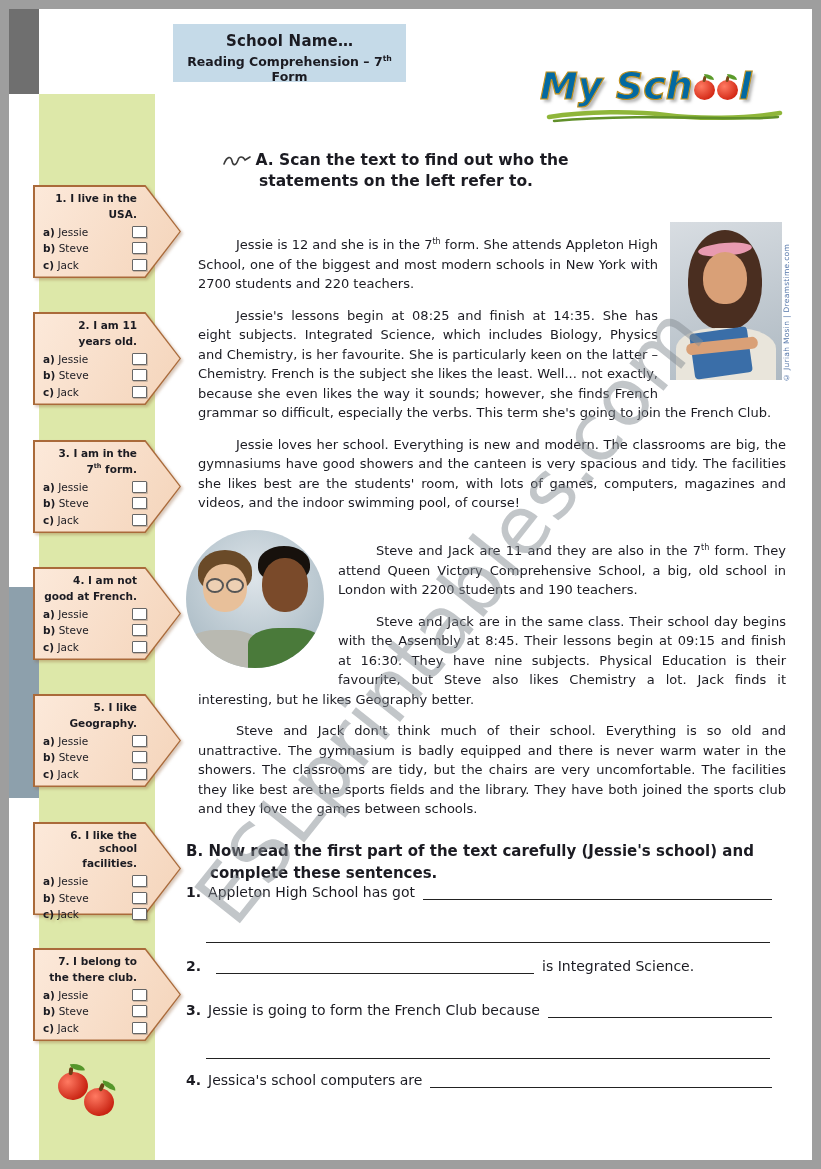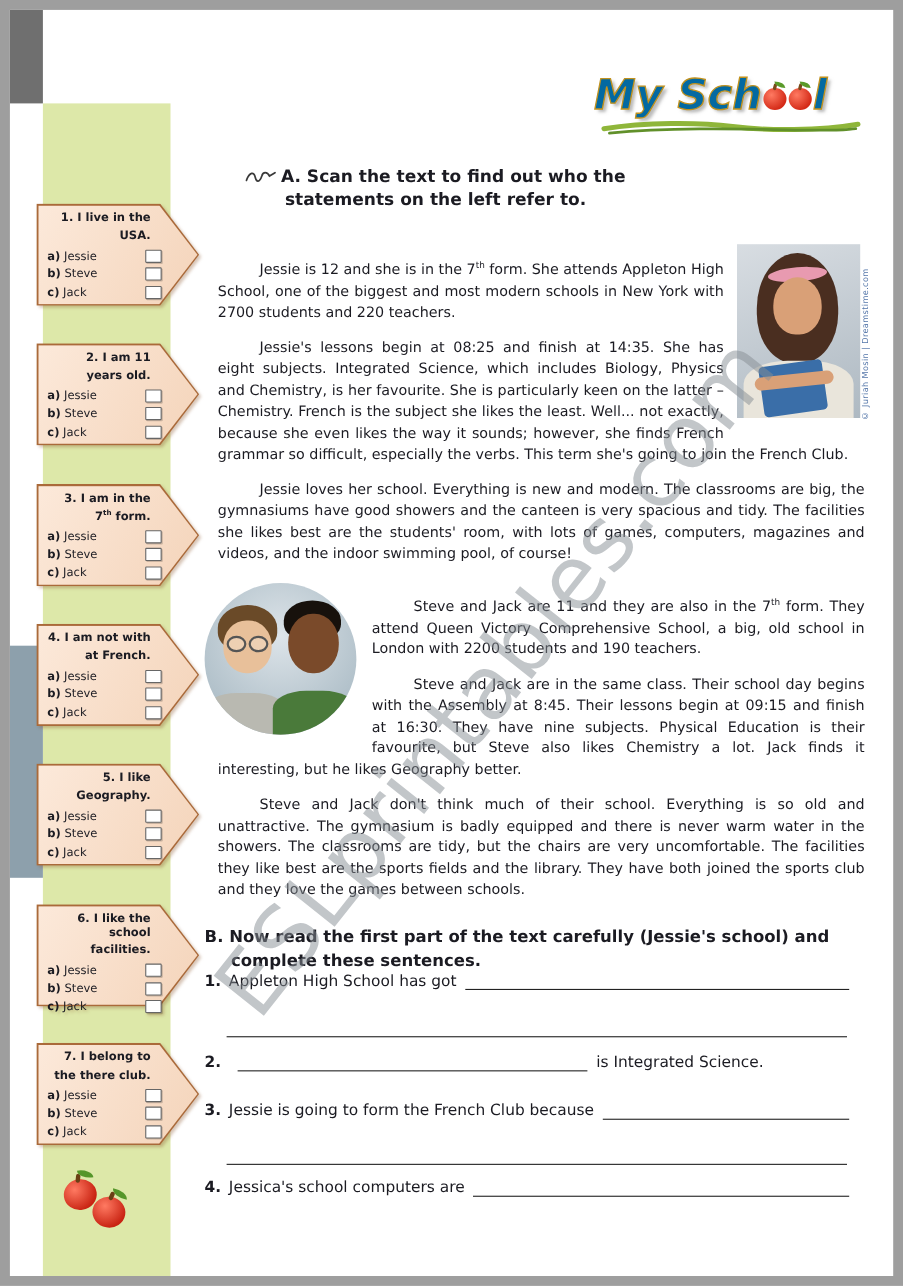--- a/index.html
+++ b/index.html
@@ -95,20 +95,24 @@
 </style>
 </head>
 <body>
 
 <div class="page">
 
   <div class="dark-block"></div>
   <div class="green-stripe"></div>
   <div class="steel-bar"></div>
 
+  <div class="header-box">
+    <div class="header-name">School Name…</div>
+    <div class="header-sub"><span>Reading Comprehension – 7</span><sup>th</sup><span> Form</span></div>
+  </div>
 
   <div class="logo">
     <span>My Sch</span><span class="apple"></span><span class="apple"></span><span>l</span>
     <svg class="logo-underline" width="238" height="16" viewBox="0 0 238 16">
       <path d="M3 9 C 40 3, 90 3, 120 7 S 200 11, 234 5" stroke="#8fb63a" stroke-width="4.5" fill="none" stroke-linecap="round"></path>
       <path d="M8 13 C 60 8, 120 9, 170 10 S 218 10, 232 9" stroke="#61902a" stroke-width="2.5" fill="none" stroke-linecap="round"></path>
     </svg>
   </div>
 
   <div class="stmt-box" style="top:185px">
@@ -168,21 +172,21 @@
           <span><span class="opt-key">c)</span> <span>Jack</span></span>
           <span class="checkbox"></span>
         </div>
     </div>
   </div>
 
   <div class="stmt-box" style="top:567px">
     <div class="arrow-outer"></div>
     <div class="arrow-inner"></div>
     <div class="stmt-content">
-      <div class="stmt-text"><b>4.</b> <span>I am not with at French.</span><sup></sup><span></span></div>
+      <div class="stmt-text"><b>4.</b> <span>I am not good at French.</span><sup></sup><span></span></div>
       <div class="opt-row">
           <span><span class="opt-key">a)</span> <span>Jessie</span></span>
           <span class="checkbox"></span>
         </div>
       <div class="opt-row">
           <span><span class="opt-key">b)</span> <span>Steve</span></span>
           <span class="checkbox"></span>
         </div>
       <div class="opt-row">
           <span><span class="opt-key">c)</span> <span>Jack</span></span>

